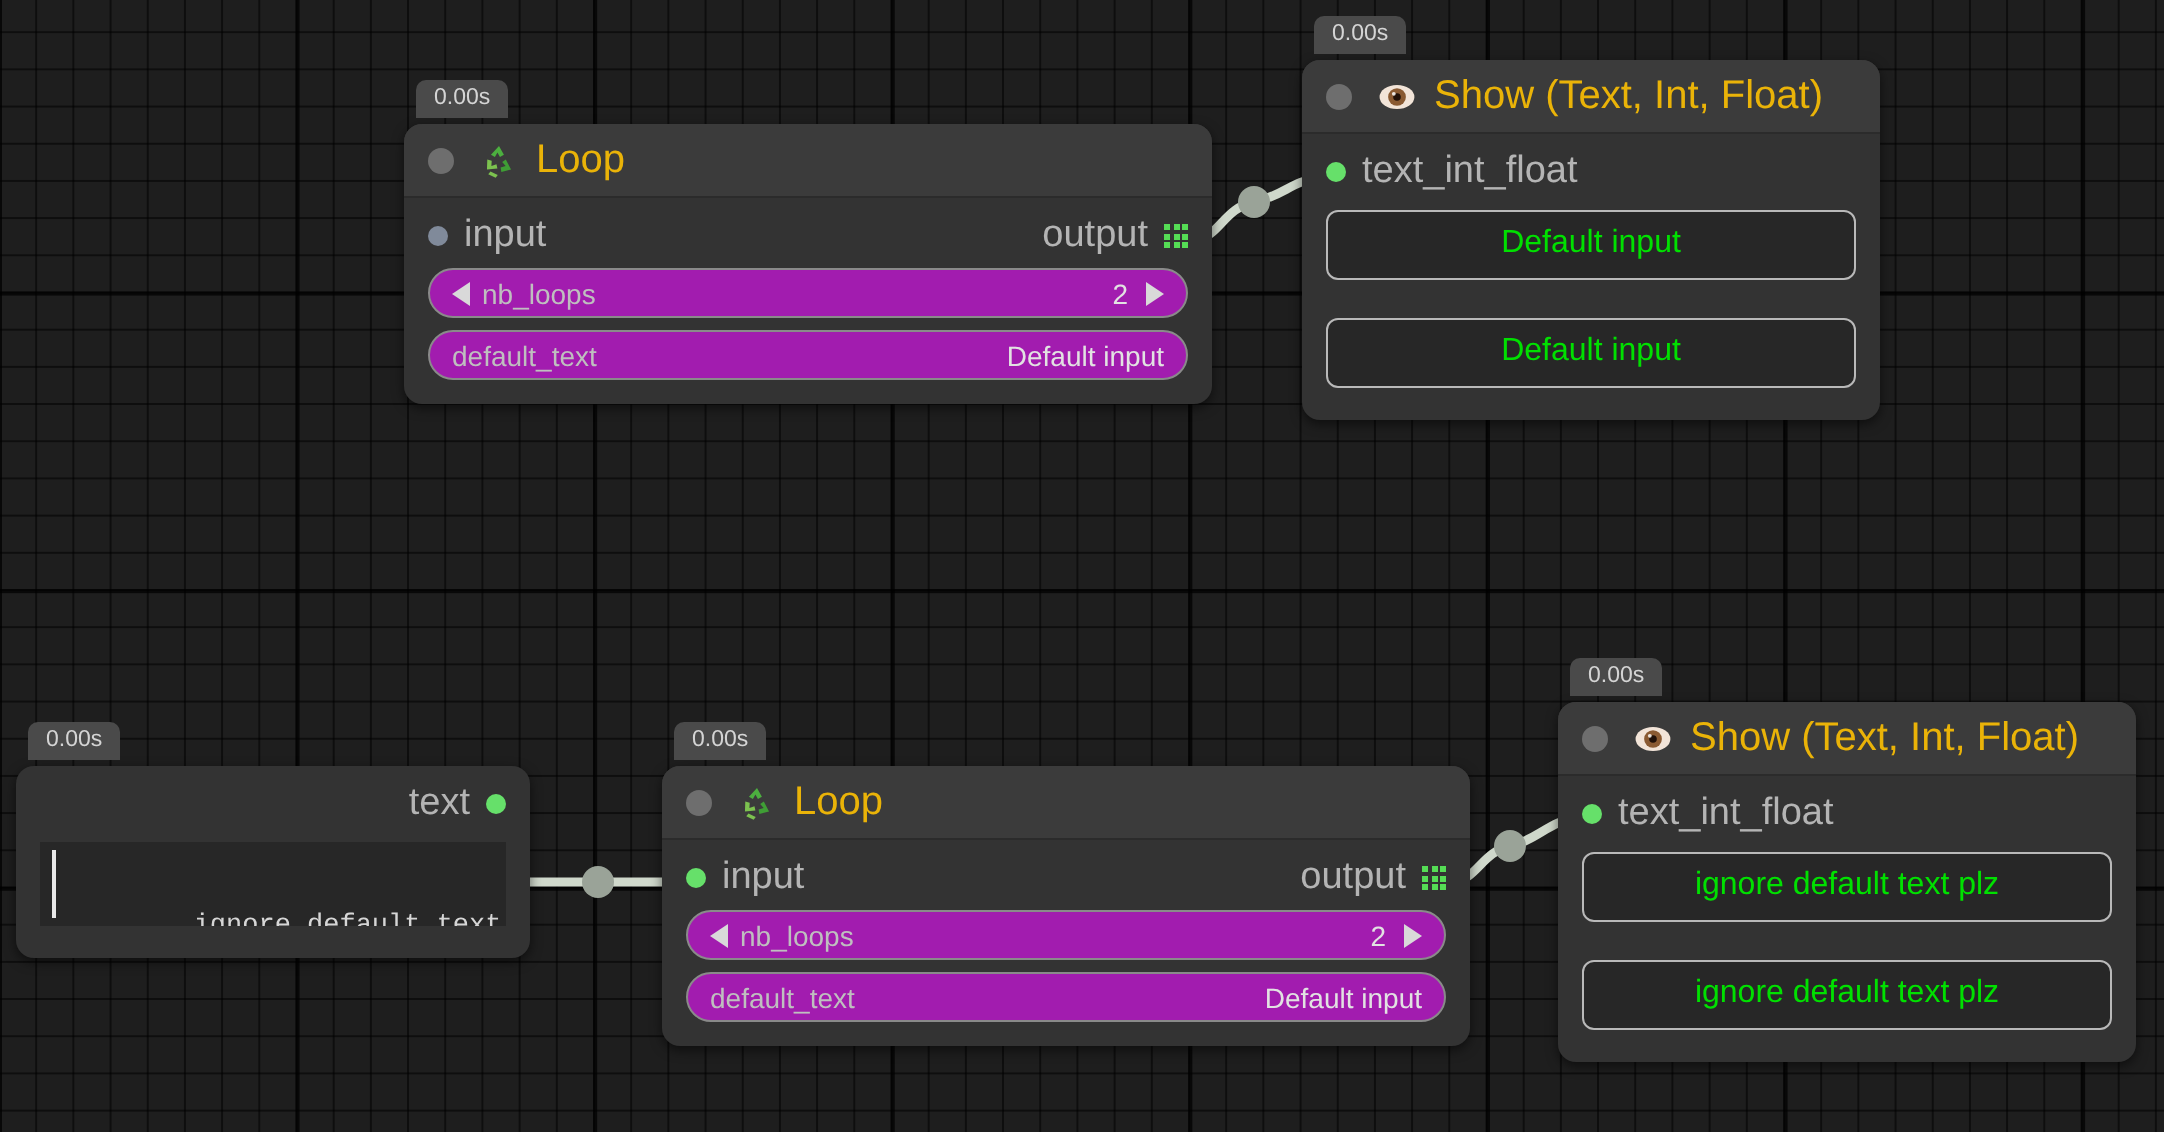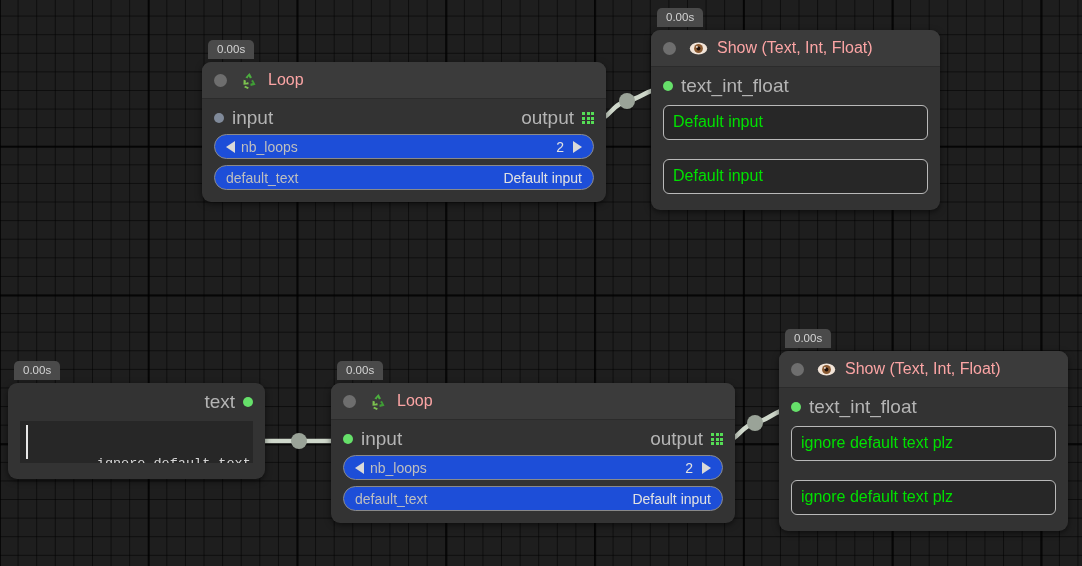--- a/index.html
+++ b/index.html
@@ -36,20 +36,21 @@
     pointer-events: none;
   }
 
   
   .node {
     position: absolute;
     border-radius: 9px;
     background: #333333;
     box-shadow: 0 2px 6px rgba(0,0,0,0.55);
     overflow: visible;
+    text-align: center;
   }
   .node-header {
     display: flex;
     align-items: center;
     height: 37px;
     padding: 0 12px;
     background: #3b3b3b;
     border-radius: 9px 9px 0 0;
     border-bottom: 1px solid #2b2b2b;
     box-sizing: border-box;
@@ -61,22 +62,22 @@
     flex: 0 0 auto;
   }
   .node-icon {
     width: 19px; height: 19px;
     margin-left: 13px;
     flex: 0 0 auto;
     display: block;
   }
   .node-title {
     margin-left: 9px;
-    color: #fca5a5;
-    font-size: 16px;
+    color: #eab308;
+    font-size: 20px;
     white-space: nowrap;
   }
   .node-body {
     padding: 10px 12px 12px 12px;
   }
 
   
   .timestamp {
     position: absolute;
     top: -22px; left: 6px;
@@ -121,21 +122,21 @@
   }
   .grid-icon i { background: #55dd55; display: block; }
 
   
   .pill {
     display: flex;
     align-items: center;
     height: 25px;
     border: 1px solid #8a8a8a;
     border-radius: 13px;
-    background: #1d4ed8;
+    background: #a21caf;
     padding: 0 11px;
     margin-bottom: 6px;
     box-sizing: border-box;
   }
   .pill .pname {
     color: #bfbfbf;
     font-size: 14px;
     white-space: nowrap;
   }
   .pill .pval {

